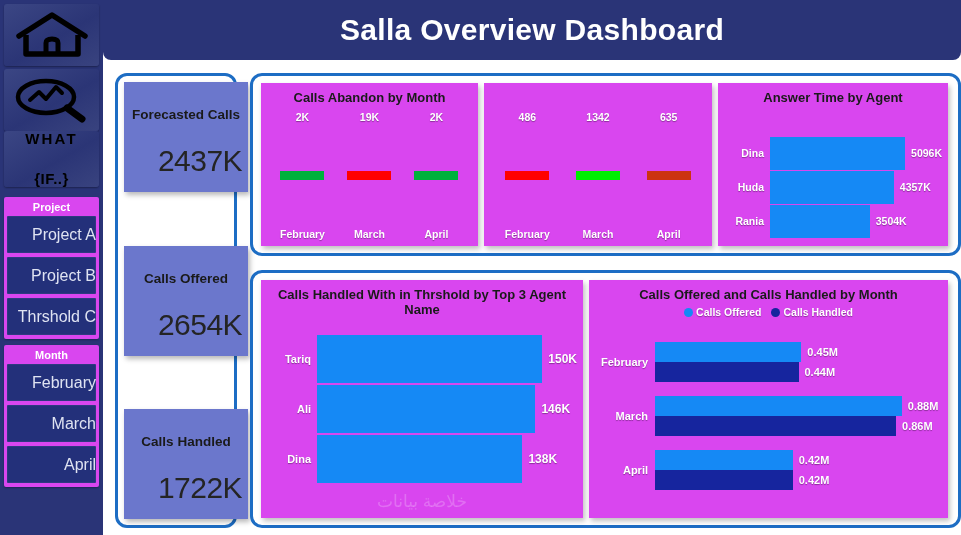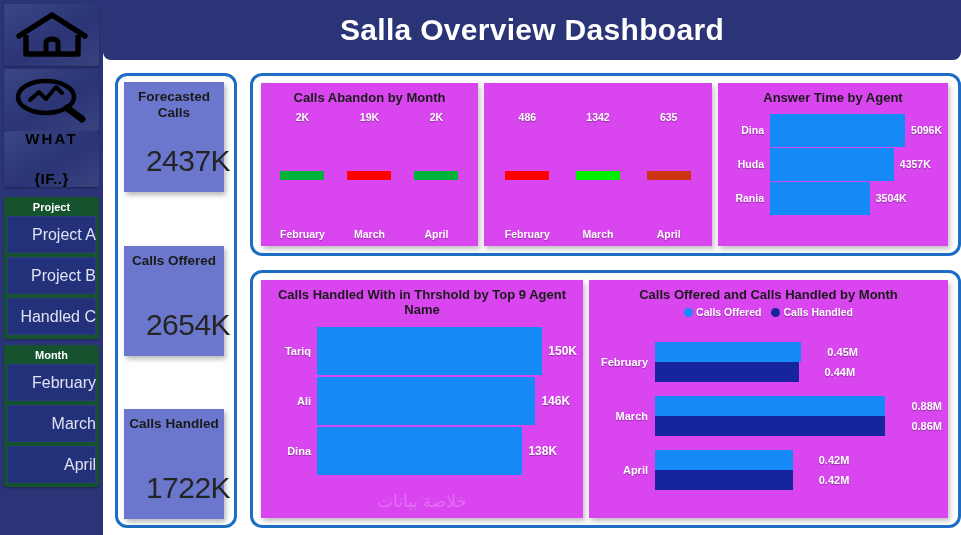--- a/index.html
+++ b/index.html
@@ -46,21 +46,21 @@
     letter-spacing: 2.2px; line-height: 15px;
   }
   .whatif-l2 {
     font-size: 15px; font-weight: bold; color: #000;
     letter-spacing: 0.5px; line-height: 16px;
   }
 
   .slicer {
     width: 95px;
     margin: 0 auto 6px auto;
-    background: #14532d;
+    background: #d946ef;
     border-radius: 2px;
     padding: 2px 3px 4px 3px;
     box-shadow: 0 1px 2px rgba(0,0,0,.3);
   }
   .slicer-title {
     text-align: center;
     color: #ffffff;
     font-size: 11px;
     font-weight: bold;
     padding: 2px 0 3px 0;
@@ -101,26 +101,26 @@
     position: absolute;
     left: 115px; top: 73px;
     width: 122px; height: 455px;
     border: 3px solid #1d6dc4;
     border-radius: 12px;
     background: #ffffff;
     padding: 6px;
     display: flex; flex-direction: column; justify-content: space-between;
   }
   .kpi-card {
-    width: 100px; height: 110px;
+    width: 124px; height: 110px;
     background: #6b77cc;
     box-shadow: 2px 3px 5px rgba(0,0,0,.28);
     display: flex; flex-direction: column;
     align-items: center; justify-content: flex-start;
-    padding-top: 7px;
+    padding-top: 25px;
   }
   .kpi-label {
     color: #1a1a1a;
     font-size: 13.5px;
     font-weight: bold;
     text-align: center;
     line-height: 16px;
   }
   .kpi-value {
     color: #242424;
@@ -187,21 +187,21 @@
     font-size: 10.5px;
     font-weight: bold;
     margin-top: 2px;
     text-shadow: 0 1px 1px rgba(0,0,0,.35);
   }
 
   
   .hchart {
     position: absolute;
     left: 6px; right: 6px; top: 30px; bottom: 8px;
-    display: flex; flex-direction: column; justify-content: flex-start;
+    display: flex; flex-direction: column; justify-content: flex-end;
   }
   .hrow { display: flex; align-items: center; height: 34px; }
   .hcat {
     width: 46px;
     color: #ffffff;
     font-size: 10.5px;
     font-weight: bold;
     text-align: right;
     padding-right: 6px;
     text-shadow: 0 1px 1px rgba(0,0,0,.35);
@@ -260,21 +260,21 @@
   .gcat {
     width: 60px;
     color: #ffffff;
     font-size: 11px;
     font-weight: bold;
     text-align: right;
     padding-right: 7px;
     text-shadow: 0 1px 1px rgba(0,0,0,.35);
   }
   .gbars { flex: 1; display: flex; flex-direction: column; gap: 0; }
-  .gline { display: flex; align-items: center; gap: 20px; }
+  .gline { display: flex; align-items: center; }
   .gbar { height: 20px; }
   .gval {
     color: #ffffff;
     font-size: 11px;
     font-weight: bold;
     margin-left: 6px;
     white-space: nowrap;
     text-shadow: 0 1px 1px rgba(0,0,0,.35);
   }
 </style>
@@ -307,21 +307,21 @@
 
     <div class="whatif-btn">
       <span class="whatif-l1">WHAT</span>
       <span class="whatif-l2">{IF..}</span>
     </div>
 
     <div class="slicer">
       <div class="slicer-title">Project</div>
       <div class="slicer-item">Project A</div>
       <div class="slicer-item">Project B</div>
-      <div class="slicer-item">Handled C</div>
+      <div class="slicer-item">Thrshold C</div>
     </div>
 
     <div class="slicer">
       <div class="slicer-title">Month</div>
       <div class="slicer-item">February</div>
       <div class="slicer-item">March</div>
       <div class="slicer-item">April</div>
     </div>
   </div>
 
@@ -411,21 +411,21 @@
             <div class="hval">3504K</div>
           </div>
         </div>
       </div>
     </div>
   </div>
 
   <div class="frame" id="frame-bot">
 
     <div class="panel" id="p-threshold">
-      <div class="panel-title">Calls Handled With in Thrshold by Top 9 Agent Name</div>
+      <div class="panel-title">Calls Handled With in Thrshold by Top 3 Agent Name</div>
       <div class="hchart">
         <div class="hrow">
           <div class="hcat">Tariq</div>
           <div class="hbar-wrap">
             <div class="hbar" style="width:87%"></div>
             <div class="hval">150K</div>
           </div>
         </div>
         <div class="hrow">
           <div class="hcat">Ali</div>

